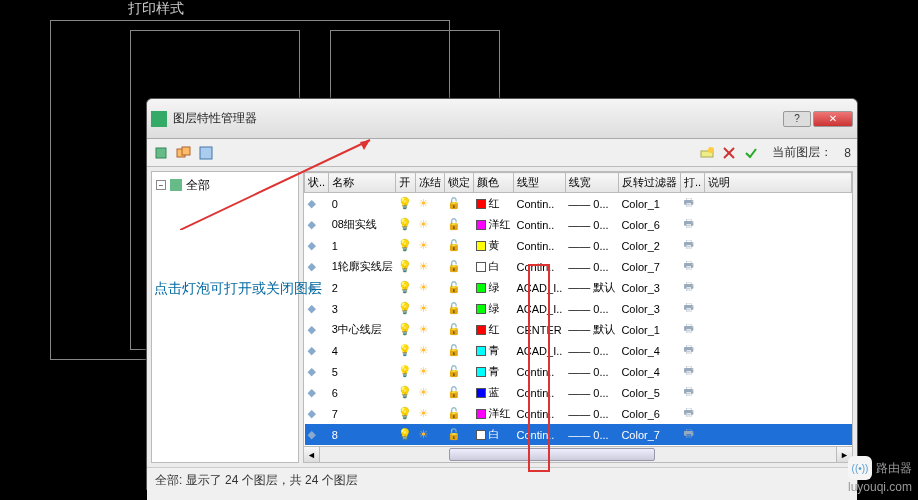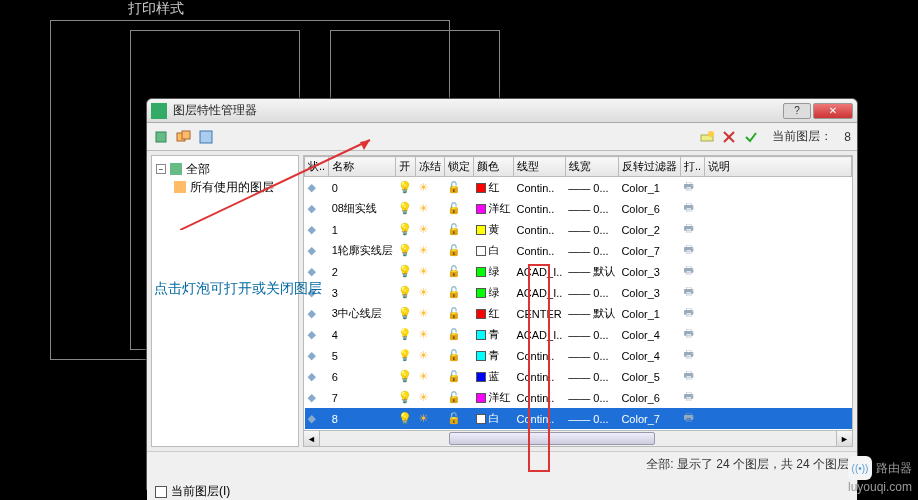--- a/index.html
+++ b/index.html
@@ -8,21 +8,21 @@
 .bg-rect { position: absolute; border: 1px solid #888; }
 .bg-rect1 { top: 20px; left: 50px; width: 400px; height: 340px; }
 .bg-rect2 { top: 30px; left: 130px; width: 170px; height: 320px; }
 .bg-rect3 { top: 30px; left: 330px; width: 170px; height: 320px; }
 .dialog {
   position: absolute; top: 98px; left: 146px; width: 712px; height: 392px;
   background: #ececec; border: 1px solid #555; border-radius: 6px 6px 0 0;
   box-shadow: 0 0 10px rgba(0,0,0,0.6);
 }
 .titlebar {
-  height: 24px; background: linear-gradient(#f5f5f5,#ddd);
+  height: 40px; background: linear-gradient(#f5f5f5,#ddd);
   display: flex; align-items: center; padding: 0 4px; border-radius: 6px 6px 0 0;
   border-bottom: 1px solid #aaa;
 }
 .titlebar .icon { width: 16px; height: 16px; background: #3a6; margin-right: 6px; }
 .titlebar .title { font-size: 12px; color: #222; flex: 1; }
 .titlebar .winbtn { width: 28px; height: 16px; margin-left: 2px; background: #ddd; border: 1px solid #999; border-radius: 2px; display: flex; align-items: center; justify-content: center; font-size: 10px; }
 .titlebar .close { background: linear-gradient(#e77,#c33); color: #fff; width: 40px; }
 .titlebar .help { color: #333; }
 .toolbar {
   height: 28px; display: flex; align-items: center; padding: 0 6px; gap: 6px;
@@ -54,21 +54,21 @@
 .bulb-off { color: #7ac; }
 .sun { color: #fb3; }
 .lock { color: #da3; }
 .swatch { display: inline-block; width: 10px; height: 10px; border: 1px solid #555; vertical-align: middle; margin-right: 2px; }
 .printer { color: #9ab; }
 .scrollbar-h { height: 16px; background: #eee; border: 1px solid #bbb; border-top: none; display: flex; }
 .sb-btn { width: 16px; border-right: 1px solid #bbb; background: linear-gradient(#f8f8f8,#ddd); display:flex;align-items:center;justify-content:center;font-size:9px;}
 .sb-btn:last-child{border-left:1px solid #bbb;border-right:none;}
 .sb-track { flex:1; position:relative; }
 .sb-thumb { position:absolute; left:25%; width:40%; top:1px; bottom:1px; background: linear-gradient(#eef,#ccd); border:1px solid #99a; border-radius:2px;}
-.status-line { font-size: 12px; color: #333; padding: 4px 8px; background: #f0f0f0; border-top: 1px solid #ccc; text-align: right; }
+.status-line { font-size: 12px; color: #333; padding: 4px 8px; background: #f0f0f0; border-top: 1px solid #ccc; }
 .bottom-bar { display: flex; align-items: center; padding: 6px 8px; gap: 16px; background: #f0f0f0; }
 .checkbox { display: flex; align-items: center; gap: 4px; font-size: 12px; }
 .checkbox .box { width: 12px; height: 12px; border: 1px solid #555; background: #fff; display:flex;align-items:center;justify-content:center;font-size:9px;}
 .col-status{width:20px}.col-name{width:62px}.col-on{width:18px}.col-freeze{width:24px}.col-lock{width:22px}.col-color{width:40px}.col-ltype{width:50px}.col-lweight{width:48px}.col-pstyle{width:50px}.col-plot{width:18px}.col-desc{width:auto}
 .annotation { position: absolute; top: 280px; left: 154px; color: #0369a1; font-size: 14px; z-index: 10; pointer-events: none; }
 .arrow { position: absolute; top: 130px; left: 180px; width: 200px; height: 100px; z-index: 10; pointer-events: none; }
 .red-box { position: absolute; border: 2px solid #d33; z-index: 9; pointer-events: none; }
 .watermark { position: absolute; bottom: 6px; right: 6px; color: #999; font-size: 12px; z-index: 20; text-align: right; }
 .watermark .logo { display: inline-flex; align-items: center; gap: 4px; }
 .watermark .logo-icon { width: 24px; height: 24px; border-radius: 6px; background: #f5f5f5; display:flex;align-items:center;justify-content:center;color:#5a9fd4;font-size:10px;}
@@ -140,27 +140,20 @@
 
   <div class="body-area">
     <div class="tree-panel">
       <div class="tree">
         <div class="tree-row">
           <span class="tree-expander">−</span>
           <svg class="tree-icon">
               <rect width="12" height="12" fill="#6b8"></rect>
             </svg>
           <span>全部</span>
-        </div>
-        <div class="tree-row">
-          <span class="tree-indent"></span>
-          <svg class="tree-icon">
-              <rect width="12" height="12" fill="#fb6"></rect>
-            </svg>
-          <span>所有使用的图层</span>
         </div>
       </div>
     </div>
 
     <div class="table-panel">
       <div class="table-wrap">
         <table>
           <thead>
             <tr>
               <th class="col-status">状..</th>

